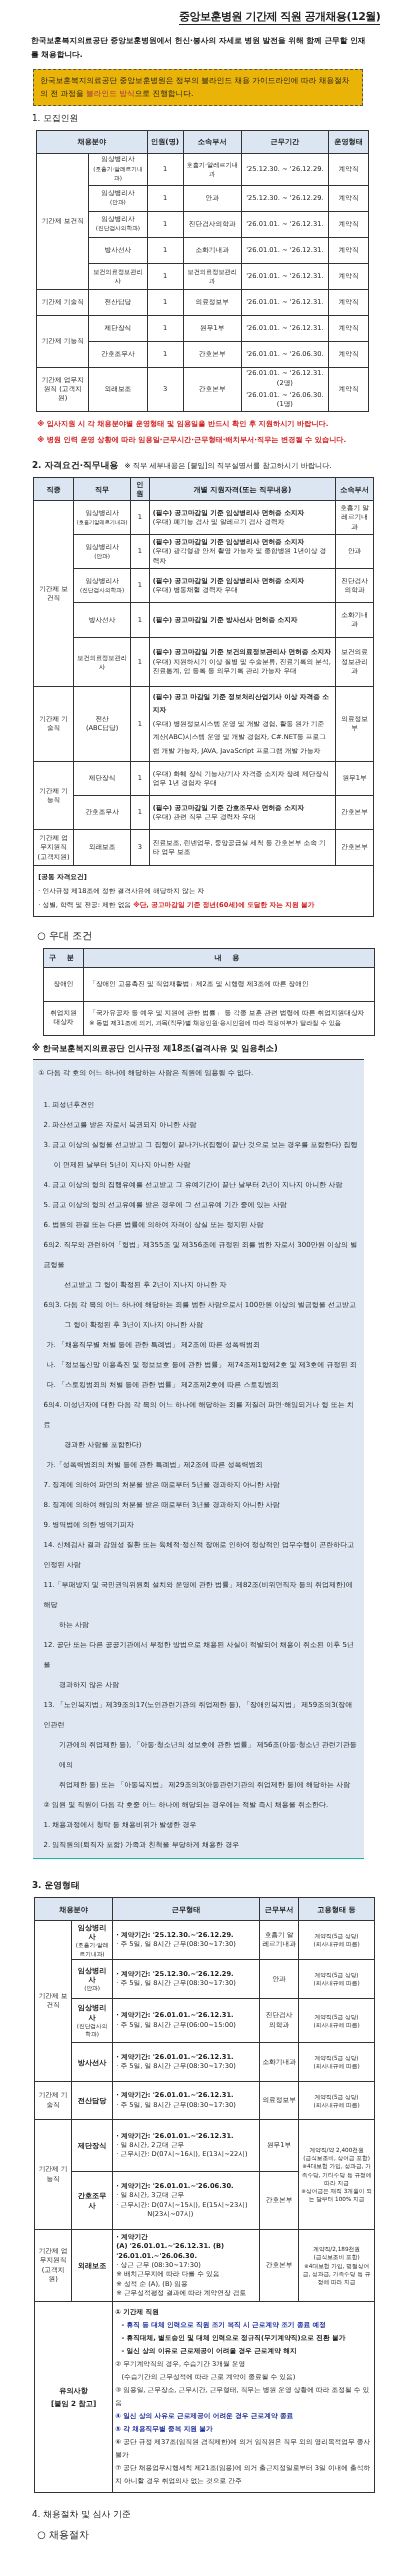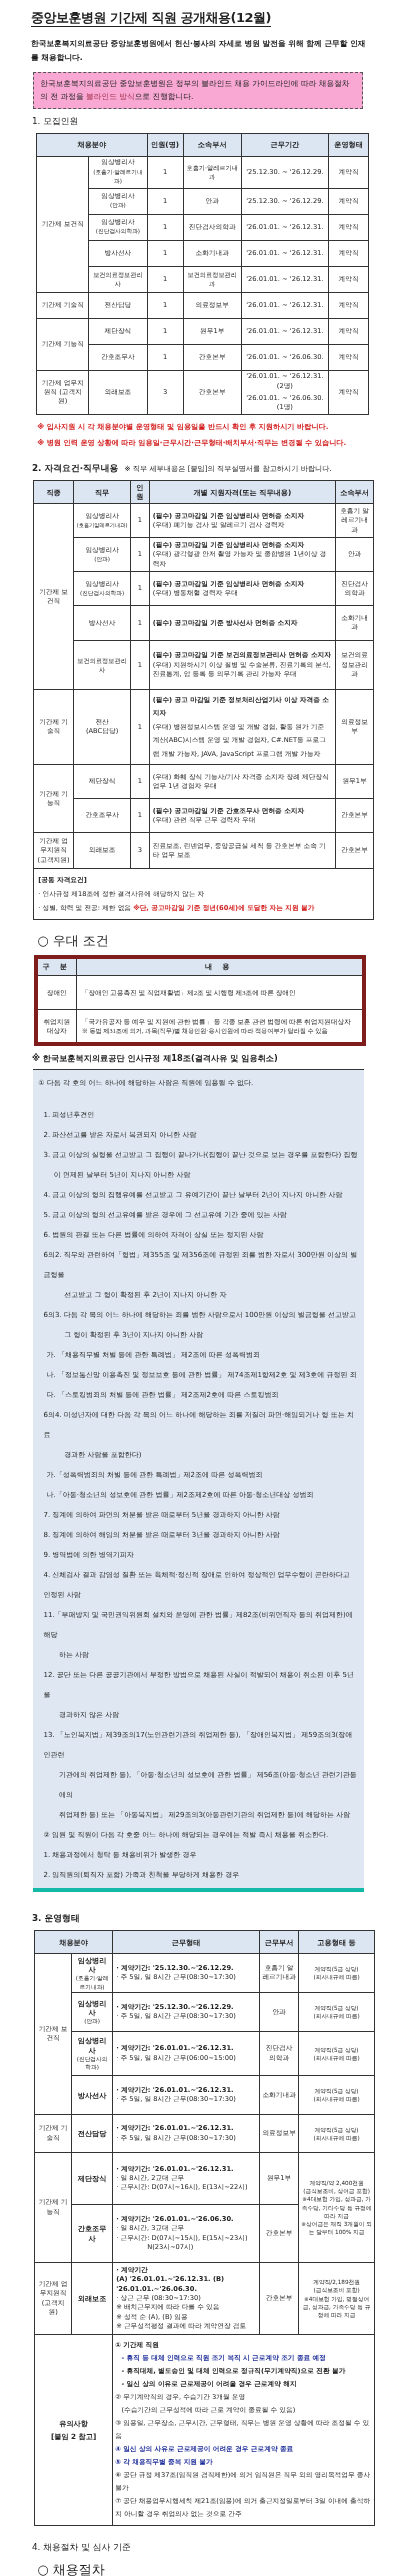--- a/index.html
+++ b/index.html
@@ -1,41 +1,41 @@
 <!DOCTYPE html>
 <html style="font-size:8.2px"><head>
 <meta charset="utf-8">
 <style>
   * { box-sizing: border-box; margin: 0; padding: 0; }
   body { width: 400px; background: #fff; font-family: "DejaVu Sans", "Liberation Sans", sans-serif; color: #222; font-size: 6.7px; }
   .page { width: 400px; padding: 5.2px 19.6px 15.5px 31px; position: relative; }
-  .title { text-align: left; font-size: 13px; font-weight: bold; margin-top: 4.1px; letter-spacing: -0.5px; }
+  .title { text-align: right; font-size: 11px; font-weight: bold; margin-top: 4.1px; letter-spacing: -0.5px; }
   .title span { border-bottom: 1.5px double #222; padding-bottom: 1px; }
   .intro { font-size: 7.7px; font-weight: bold; line-height: 14.4px; margin-top: 9.3px; padding-right: 10.3px; }
-  .blindbox { border: 0.5px dashed #555; background: #f9a8d4; padding: 4.1px 6.2px; font-size: 7.7px; line-height: 13.4px; margin: 6.2px 0 7.2px 2.1px; width: 330px; }
+  .blindbox { border: 0.5px dashed #555; background: #eab308; padding: 4.1px 6.2px; font-size: 7.7px; line-height: 13.4px; margin: 6.2px 0 7.2px 2.1px; width: 330px; }
   .redb { color: #d42020; font-weight: bold; }
   .blueb { color: #1f2f9a; font-weight: bold; }
   .pink { color: #a4334e; }
   h2 { font-size: 8.8px; font-weight: bold; margin: 7.2px 0 5.2px 1px; }
   h2 .h2note { font-size: 7.2px; font-weight: normal; margin-left: 6.2px; }
-  h3 { font-size: 13px; font-weight: normal; margin: 7.2px 0 5.2px 6.2px; }
+  h3 { font-size: 10px; font-weight: normal; margin: 7.2px 0 5.2px 6.2px; }
   table { border-collapse: collapse; width: 100%; }
   td, th { border: 0.5px solid #333; text-align: center; vertical-align: middle; font-size: 6.7px; padding: 1.5px 2.1px; line-height: 9.3px; }
   th { background: #dce6f2; font-weight: bold; height: 23px; font-size: 7.2px; }
   .t1 { width: 333px; margin-left: 5.2px; border: 1px solid #333; }
   .t1 td { height: 26px; }
   .notice { font-size: 7.2px; line-height: 15.5px; margin: 4.1px 0 0 6.2px; font-weight: bold; }
   .t2 { width: 341px; margin-left: 2.1px; border: 1px solid #333; }
   .t2 td.l { text-align: left; padding: 2.1px 3.1px; }
   .common { text-align: left !important; padding: 3.1px 4.1px !important; line-height: 14.4px !important; }
-  .t3 { width: 332px; margin-left: 3px; border: 4px solid #7f1d1d; font-family: Liberation Serif, serif; }
+  .t3 { width: 332px; margin-left: 12px; border: 1px solid #7f1d1d; }
   .t3 td { height: 34px; }
   .t3 th { height: 18.5px; letter-spacing: 4.1px; }
   .sect18 { margin-top: 7.2px; font-size: 8.2px; font-weight: bold; margin-left: 1px; }
-  .box18 { background: #dfe8f2; border-top: 1px solid #333; border-bottom: 4px solid #14b8a6; width: 331px; margin: 5.2px 0 0 2.1px; padding: 3.1px 5.2px 3.1px 5.2px; font-size: 7px; line-height: 20px; }
+  .box18 { background: #dfe8f2; border-top: 1px solid #333; border-bottom: 1px solid #14b8a6; width: 331px; margin: 5.2px 0 0 2.1px; padding: 3.1px 5.2px 3.1px 5.2px; font-size: 7px; line-height: 20px; }
   .t4 { width: 341px; margin-left: 3.1px; border: 1px solid #333; }
   .t4 td { font-size: 6.7px; }
   .t4 td.l { text-align: left; padding: 2.1px 3.1px; }
   .t4 .sm { font-size: 5.7px; line-height: 8.2px; }
 </style>
 </head>
 <body>
 
 <div class="page">
 
@@ -295,25 +295,24 @@
       <div style="padding-left: 5.2px;">6의2. 직무와 관련하여「형법」제355조 및 제356조에 규정된 죄를 범한 자로서 300만원 이상의 벌금형을</div>
       <div style="padding-left: 26px;">선고받고 그 형이 확정된 후 2년이 지나지 아니한 자</div>
       <div style="padding-left: 5.2px;">6의3. 다음 각 목의 어느 하나에 해당하는 죄를 범한 사람으로서 100만원 이상의 벌금형을 선고받고</div>
       <div style="padding-left: 26px;">그 형이 확정된 후 3년이 지나지 아니한 사람</div>
       <div style="padding-left: 8.2px;">가. 「채용직무별 처벌 등에 관한 특례법」 제2조에 따른 성폭력범죄</div>
       <div style="padding-left: 8.2px;">나. 「정보통신망 이용촉진 및 정보보호 등에 관한 법률」 제74조제1항제2호 및 제3호에 규정된 죄</div>
       <div style="padding-left: 8.2px;">다. 「스토킹범죄의 처벌 등에 관한 법률」 제2조제2호에 따른 스토킹범죄</div>
       <div style="padding-left: 5.2px;">6의4. 미성년자에 대한 다음 각 목의 어느 하나에 해당하는 죄를 저질러 파면·해임되거나 형 또는 치료</div>
       <div style="padding-left: 26px;">경과한 사람을 포함한다)</div>
       <div style="padding-left: 8.2px;">가.「성폭력범죄의 처벌 등에 관한 특례법」제2조에 따른 성폭력범죄</div>
-      <div style="padding-left: 8.2px;">나.「아동·청소년의 성보호에 관한 법률」제2조제2호에 따른 아동·청소년대상 성범죄</div>
       <div style="padding-left: 5.2px;">7. 징계에 의하여 파면의 처분을 받은 때로부터 5년을 경과하지 아니한 사람</div>
       <div style="padding-left: 5.2px;">8. 징계에 의하여 해임의 처분을 받은 때로부터 3년을 경과하지 아니한 사람</div>
       <div style="padding-left: 5.2px;">9. 병역법에 의한 병역기피자</div>
-      <div style="padding-left: 5.2px;">4. 신체검사 결과 감염성 질환 또는 육체적·정신적 장애로 인하여 정상적인 업무수행이 곤란하다고 인정된 사람</div>
+      <div style="padding-left: 5.2px;">14. 신체검사 결과 감염성 질환 또는 육체적·정신적 장애로 인하여 정상적인 업무수행이 곤란하다고 인정된 사람</div>
       <div style="padding-left: 5.2px;">11.「부패방지 및 국민권익위원회 설치와 운영에 관한 법률」제82조(비위면직자 등의 취업제한)에 해당</div>
       <div style="padding-left: 20.6px;">하는 사람</div>
       <div style="padding-left: 5.2px;">12. 공단 또는 다른 공공기관에서 부정한 방법으로 채용된 사실이 적발되어 채용이 취소된 이후 5년을</div>
       <div style="padding-left: 20.6px;">경과하지 않은 사람</div>
       <div style="padding-left: 5.2px;">13. 「노인복지법」제39조의17(노인관련기관의 취업제한 등), 「장애인복지법」 제59조의3(장애인관련</div>
       <div style="padding-left: 20.6px;">기관에의 취업제한 등), 「아동·청소년의 성보호에 관한 법률」 제56조(아동·청소년 관련기관등에의</div>
       <div style="padding-left: 20.6px;">취업제한 등) 또는 「아동복지법」 제29조의3(아동관련기관의 취업제한 등)에 해당하는 사람</div>
       <div style="padding-left: 5.2px;">② 임원 및 직원이 다음 각 호중 어느 하나에 해당되는 경우에는 적발 즉시 채용을 취소한다.</div>
       <div style="padding-left: 5.2px;">1. 채용과정에서 청탁 등 채용비위가 발생한 경우</div>
       <div style="padding-left: 5.2px;">2. 임직원의(퇴직자 포함) 가족과 친척을 부당하게 채용한 경우</div>

